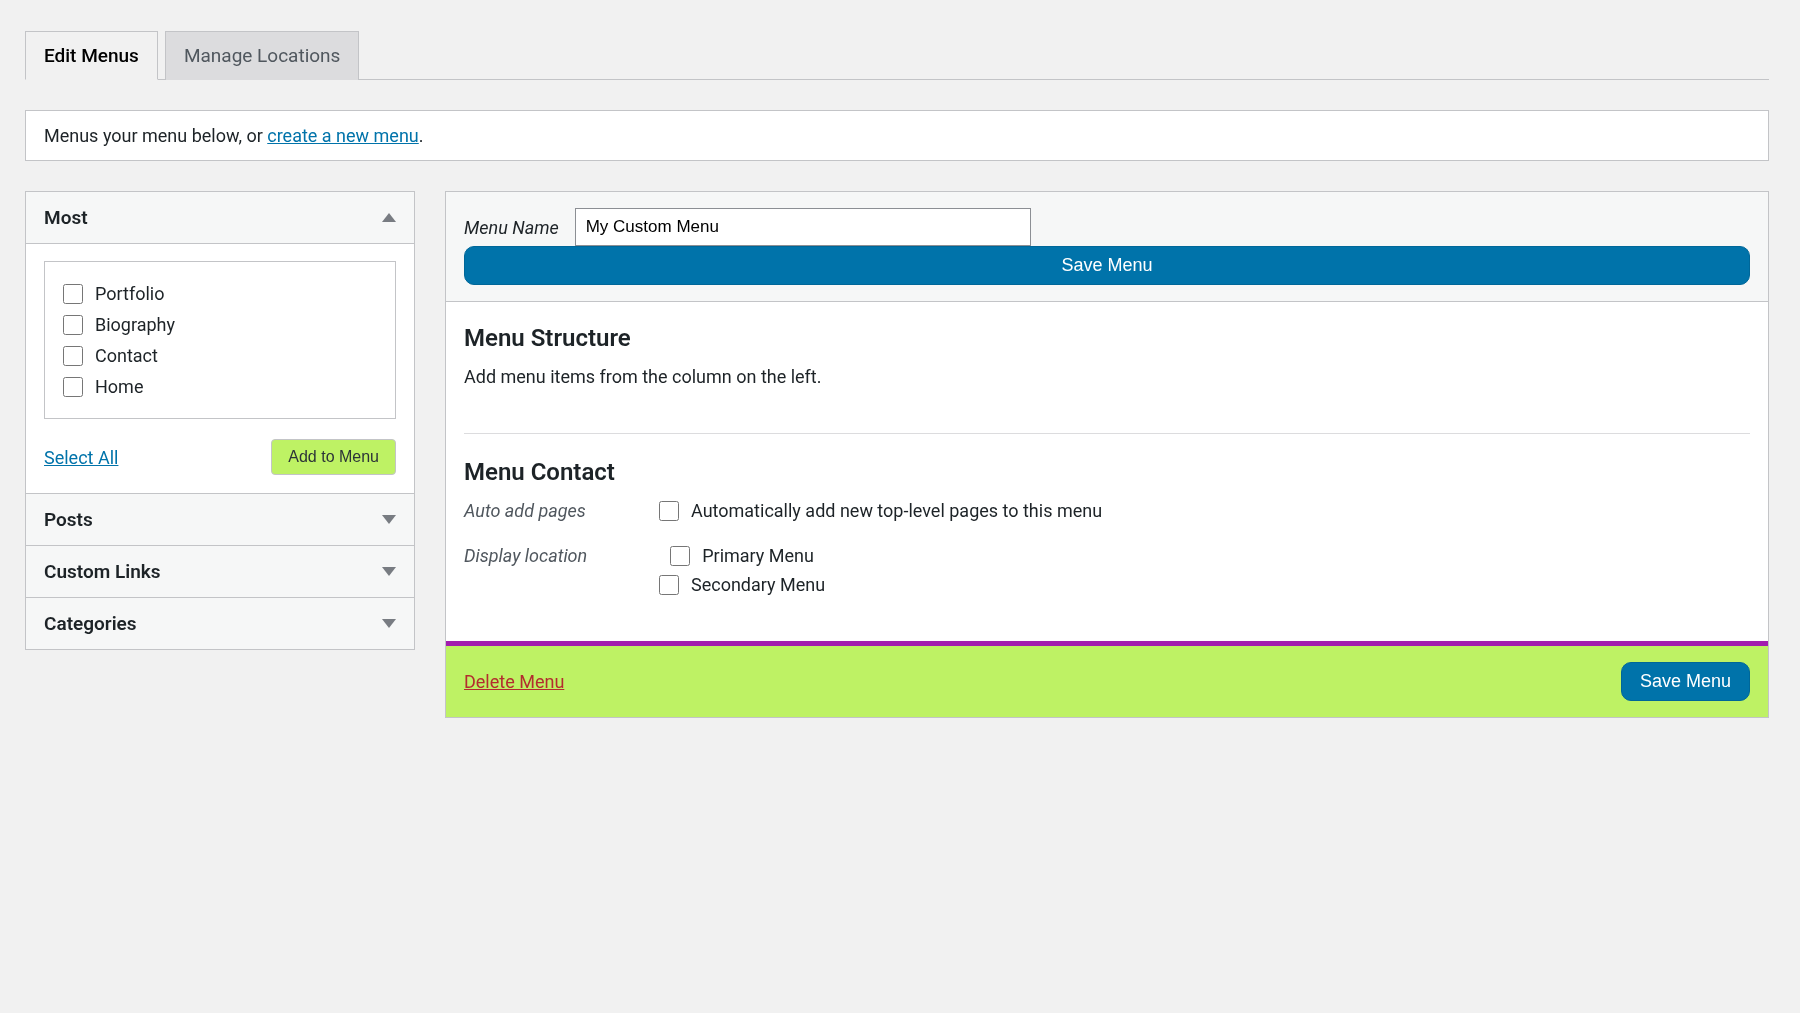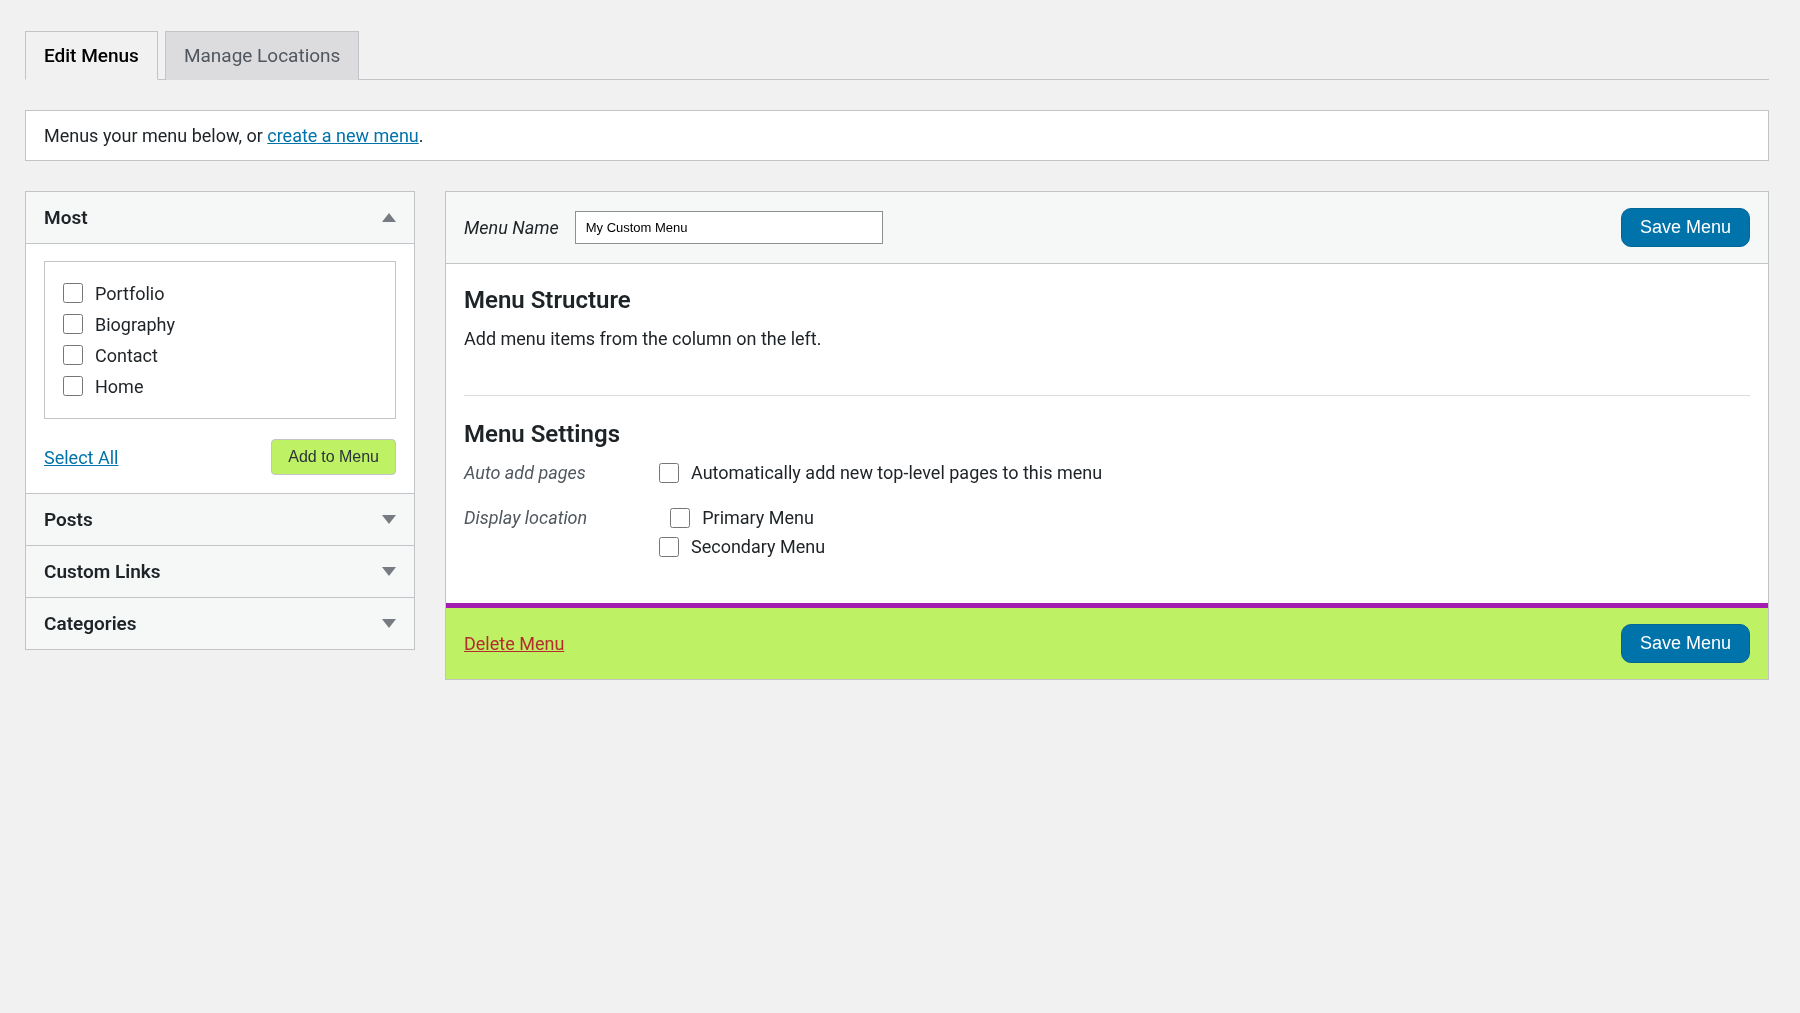--- a/index.html
+++ b/index.html
@@ -93,21 +93,21 @@
     position: relative;
     z-index: 2;
   }
   .checklist-box {
     border: 1px solid #c3c4c7;
     padding: 16px 18px;
     margin-top: -1px;
   }
   .check-item {
     display: flex;
-    align-items: flex-start;
+    align-items: center;
     gap: 12px;
     padding: 5px 0;
     font-size: 18px;
   }
   .check-item input[type=checkbox] {
     width: 20px; height: 20px;
     border: 1px solid #8c8f94;
     cursor: pointer;
   }
   .metabox-actions {
@@ -139,36 +139,37 @@
   .main-panel {
     background: #fff;
     border: 1px solid #c3c4c7;
   }
   .panel-bar {
     display: flex;
     justify-content: space-between;
     padding: 16px 18px;
     background: #f6f7f7;
     border-bottom: 1px solid #c3c4c7;
+    flex-direction: column;
   }
   .panel-bar-bottom {
     display: flex;
     justify-content: space-between;
     align-items: center;
     padding: 16px 18px;
     background: #bef264;
     border-top: 5px solid #a21caf;
   }
   .menu-name-group { display: flex; align-items: center; gap: 16px; }
   .menu-name-label { font-style: italic; font-size: 18px; }
   input[type=text] {
     border: 1px solid #8c8f94;
     padding: 8px 10px;
-    font-size: 13px;
-    width: 308px;
+    font-size: 17px;
+    width: 456px;
   }
   .panel-body { padding: 22px 18px; }
   .section-title { font-size: 24px; font-weight: 600; margin-bottom: 14px; }
   .section-desc { font-size: 18px; color: #1d2327; margin-bottom: 46px; }
   hr { border: none; border-top: 1px solid #dcdcde; margin-bottom: 24px; }
   .settings-row { display: flex; margin-bottom: 16px; }
   .settings-label { width: 195px; font-style: italic; font-size: 18px; color: #50575e; }
   .setting-option {
     display: flex;
     align-items: center;
@@ -268,21 +269,21 @@
           </div>
           <button class="button-primary">Save Menu</button>
         </div>
 
         <div class="panel-body">
           <div class="section-title">Menu Structure</div>
           <div class="section-desc">Add menu items from the column on the left.</div>
 
           <hr>
 
-          <div class="section-title">Menu Settings</div>
+          <div class="section-title">Menu Contact</div>
 
           <div class="settings-row">
             <div class="settings-label">Auto add pages</div>
             <div>
               <label class="setting-option">
                 <input type="checkbox" style="">
                 <span>Automatically add new top-level pages to this menu</span>
               </label>
             </div>
           </div>

